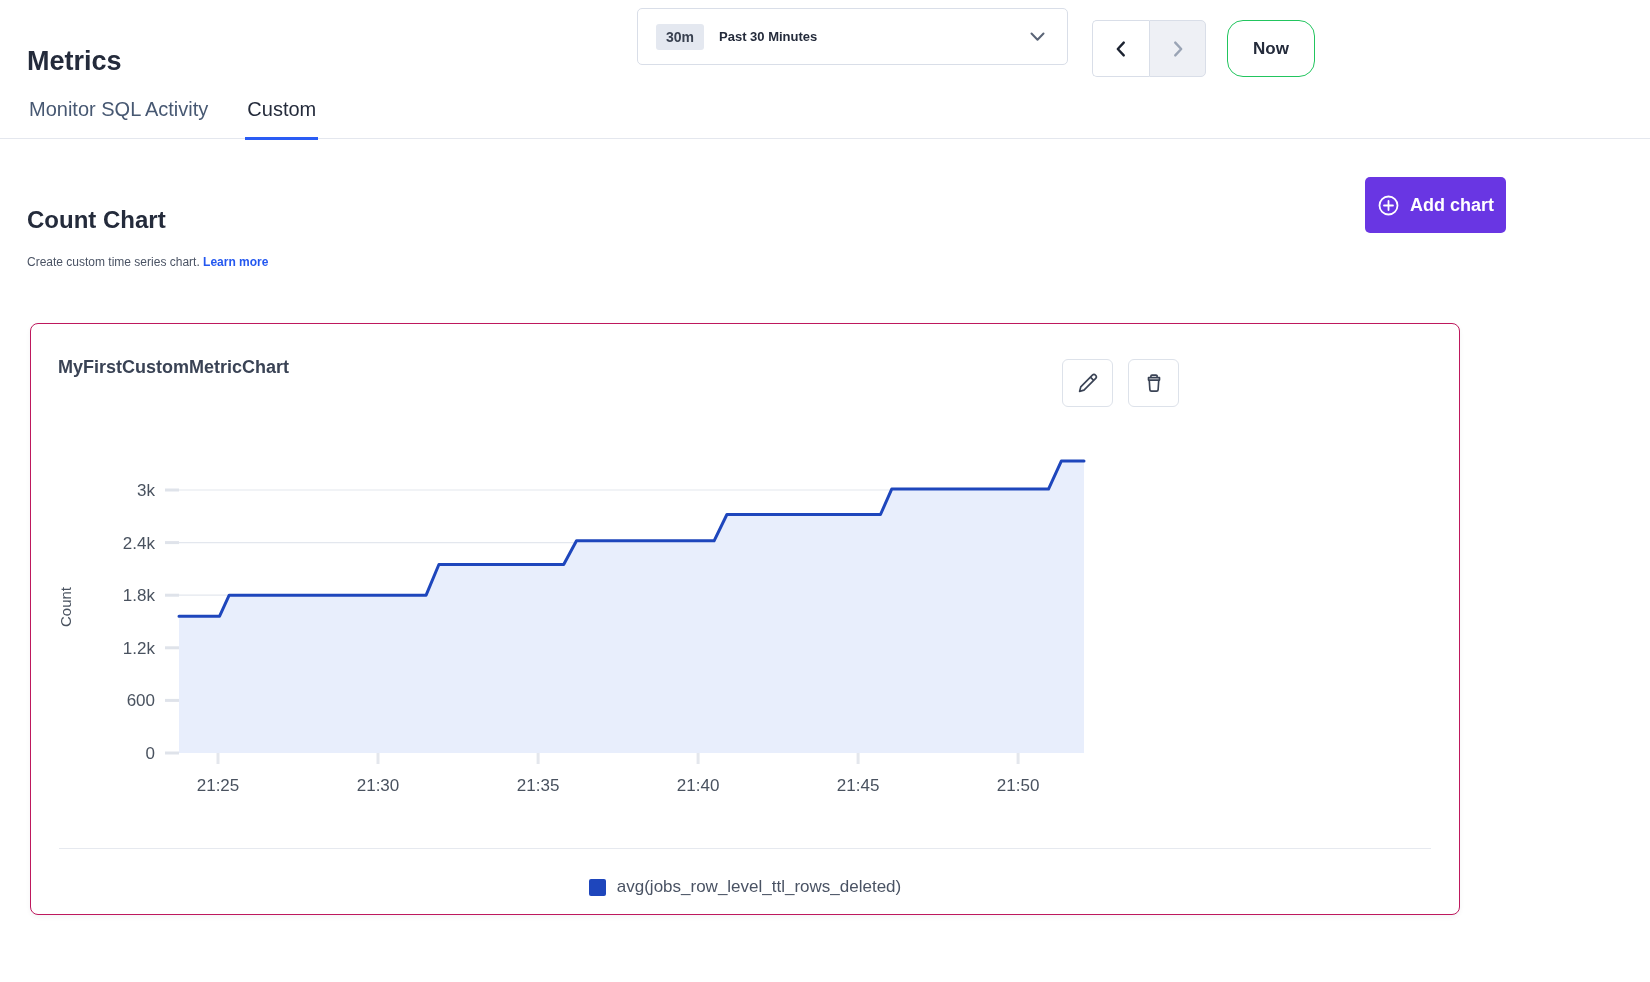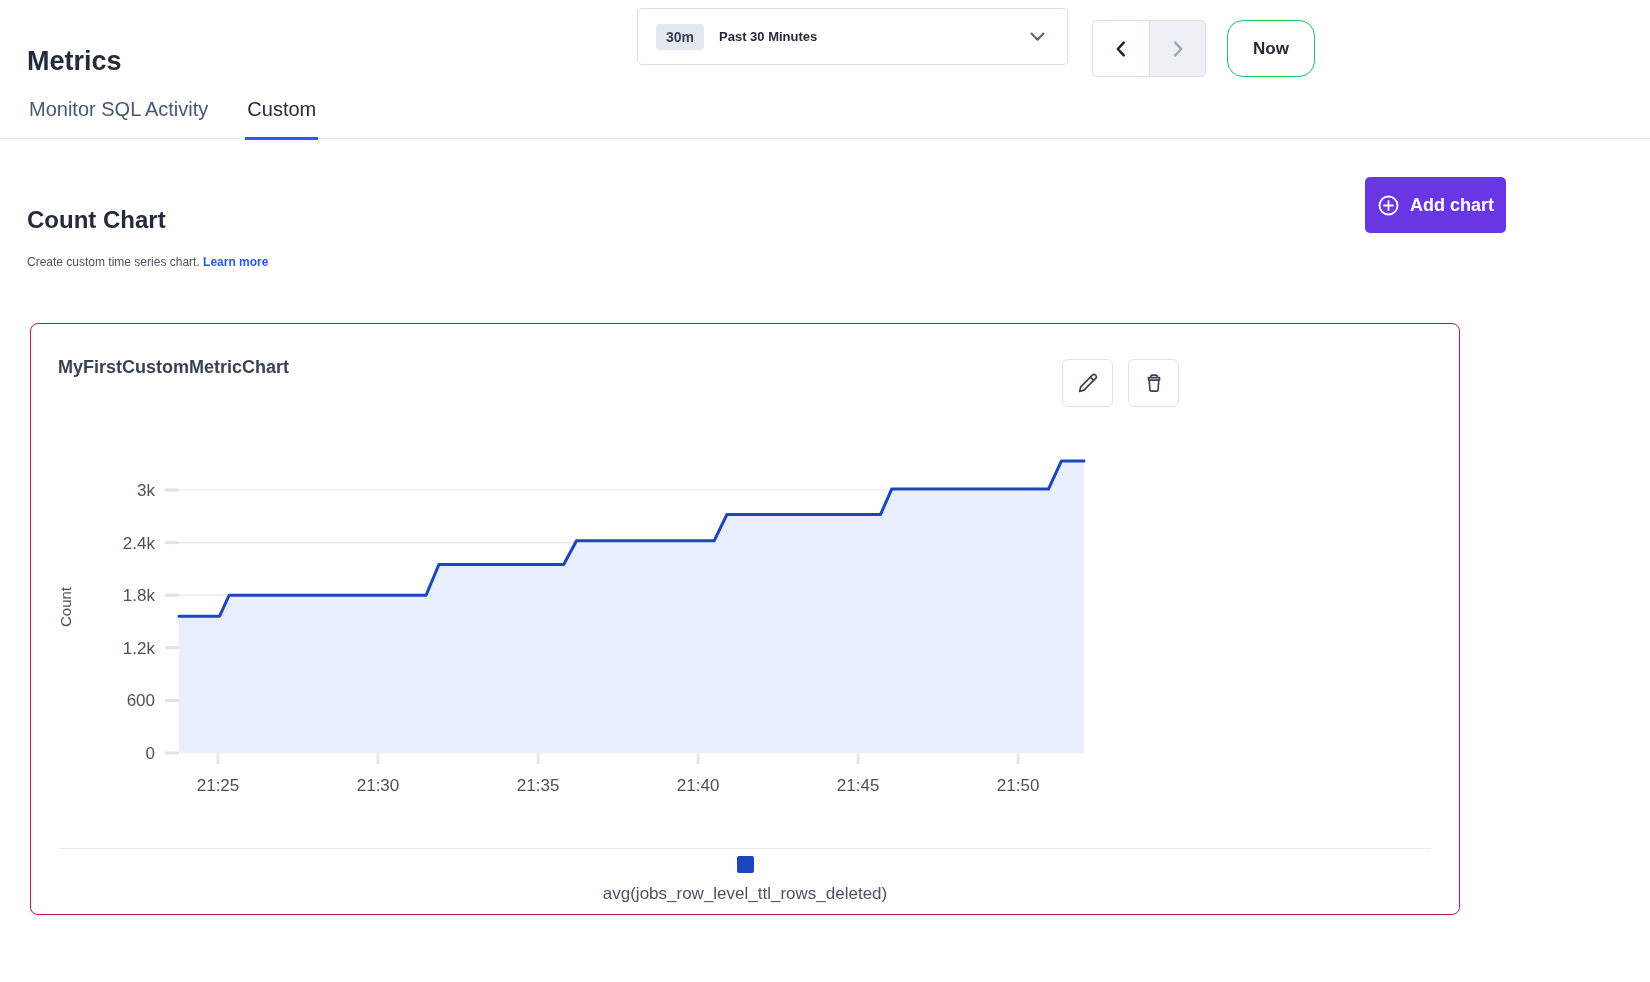--- a/index.html
+++ b/index.html
@@ -43,22 +43,22 @@
     background:#fff;border:1px solid #be185d;border-radius:8px;box-shadow:0 2px 5px rgba(20,30,60,.05);}
   .card-title{position:absolute;left:27px;top:33px;font-size:18px;font-weight:600;color:#3a4355;}
   .icon-btn{position:absolute;top:35px;width:51px;height:48px;box-sizing:border-box;
     border:1px solid #dde2ea;border-radius:6px;background:#fff;cursor:pointer;
     display:flex;align-items:center;justify-content:center;padding:0;}
   .icon-btn.edit{left:1031px;}
   .icon-btn.delete{left:1097px;}
   .chart-svg{position:absolute;left:0;top:0;}
   .chart-svg text{font-family:"Liberation Sans", sans-serif;}
   .card-divider{position:absolute;left:28px;right:28px;top:524px;height:1px;background:#e6e9ef;}
-  .legend{position:absolute;left:0;top:532px;width:100%;display:flex;justify-content:center;
-    align-items:center;gap:11px;cursor:pointer;flex-direction:column;}
+  .legend{position:absolute;left:0;top:553px;width:100%;display:flex;justify-content:center;
+    align-items:center;gap:11px;cursor:pointer;}
   .legend-swatch{width:17px;height:17px;border-radius:2px;background:#1e46bc;}
   .legend-label{font-size:17px;color:#4a5364;}
 </style>
 </head>
 <body>
 
 <h1 class="page-title">Metrics</h1>
 
 <div class="time-dropdown">
   <span class="range-badge">30m</span>

